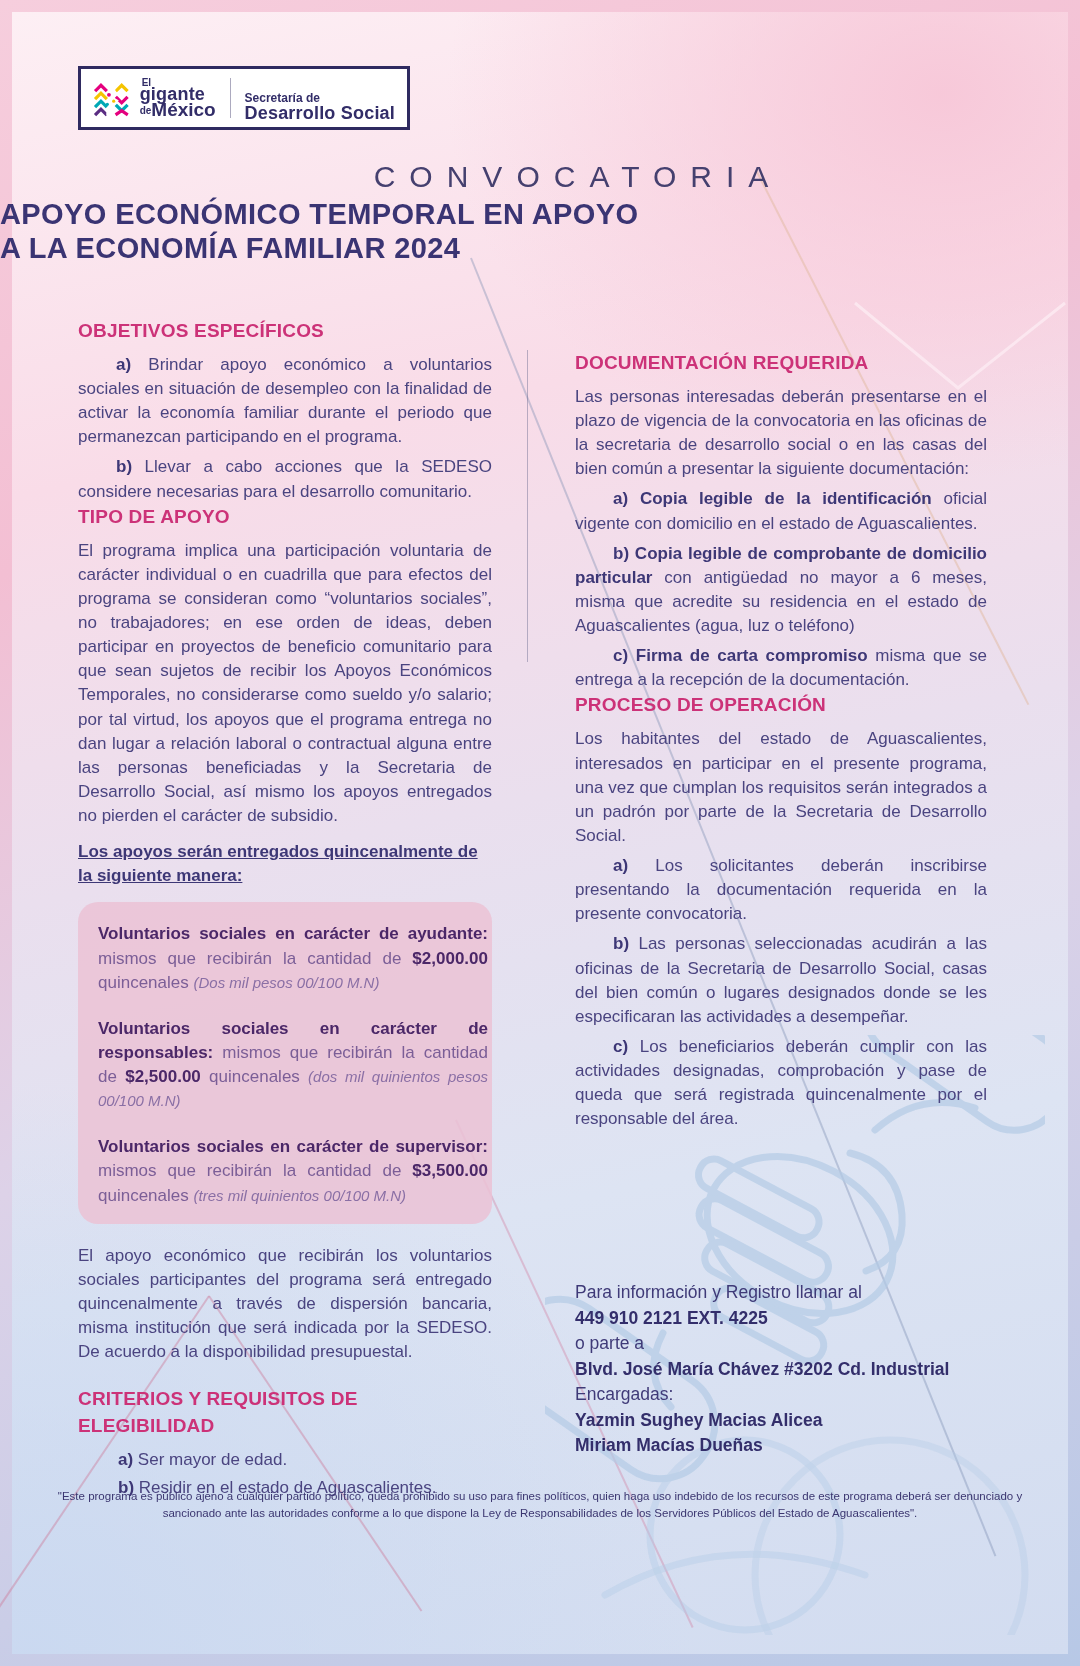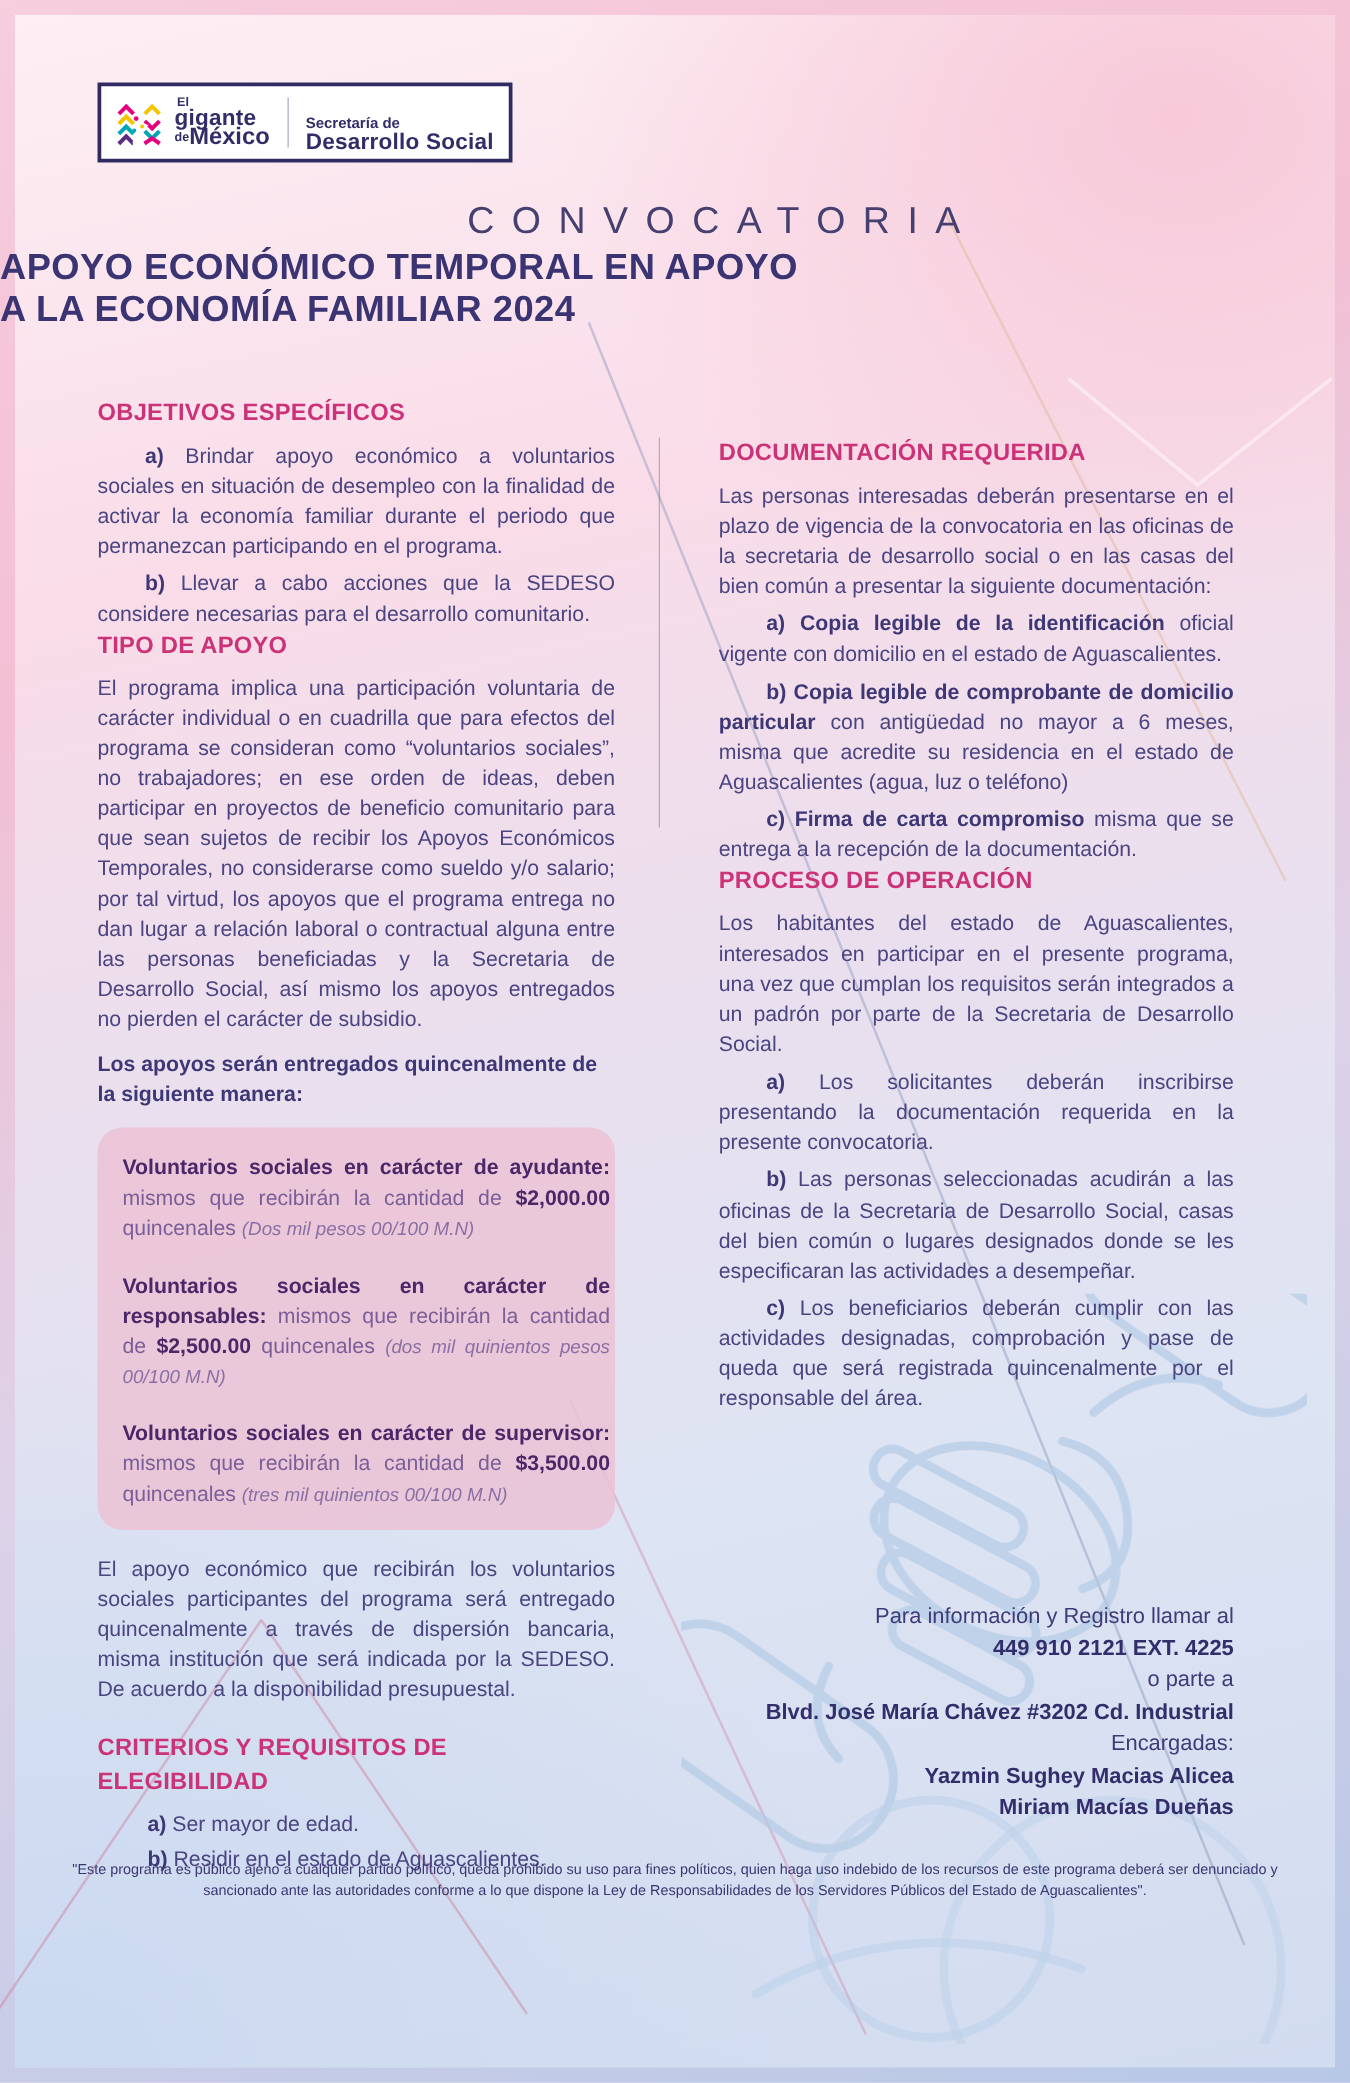--- a/index.html
+++ b/index.html
@@ -54,37 +54,37 @@
   h3.sec{color:#cc3278;font-size:19px;font-weight:bold;margin:0 0 8px 0;letter-spacing:.2px;}
   .gap-sec{margin-top:26px;}
   p{margin:0;text-align:justify;}
   p.indent{text-indent:38px;}
   p + p.indent{margin-top:6px;}
   p b{color:#3d3776;}
   .mt14{margin-top:14px;}
   .mt20{margin-top:20px;}
   .mt24{margin-top:24px;}
 
-  .lead{font-weight:bold;color:#3d3776;margin-top:12px;text-align:left;}
+  .lead{font-weight:bold;color:#3d3776;margin-top:12px;text-align:left;text-decoration:underline;}
 
   .tier-box{
     margin-top:14px;background:rgba(235,194,213,.85);border-radius:20px;
     padding:20px 4px 16px 20px;
   }
   .tier{margin:0 0 22px 0;color:#7b5e97;}
   .tier:last-child{margin-bottom:0;}
   .tier .t-title{color:#4b2768;font-weight:bold;}
   .tier .t-amount{color:#4b2768;font-weight:bold;}
   .tier .t-note{color:#8a6fa5;font-style:italic;font-size:15px;}
 
   .crit{padding-left:40px;text-align:left;margin-top:4px;}
 
   .contact{
     position:absolute;left:575px;top:1280px;width:412px;z-index:2;
-    text-align:right;color:#3f3a78;font-size:17.5px;line-height:1.46;
+    text-align:left;color:#3f3a78;font-size:17.5px;line-height:1.46;
   }
   .contact .b{font-weight:bold;color:#332e6b;}
 
   .disclaimer{
     position:absolute;left:55px;top:1488px;width:970px;z-index:3;
     text-align:center;font-size:11.5px;line-height:1.5;color:#3b3670;margin:0;
   }
 </style>
 </head>
 <body>

